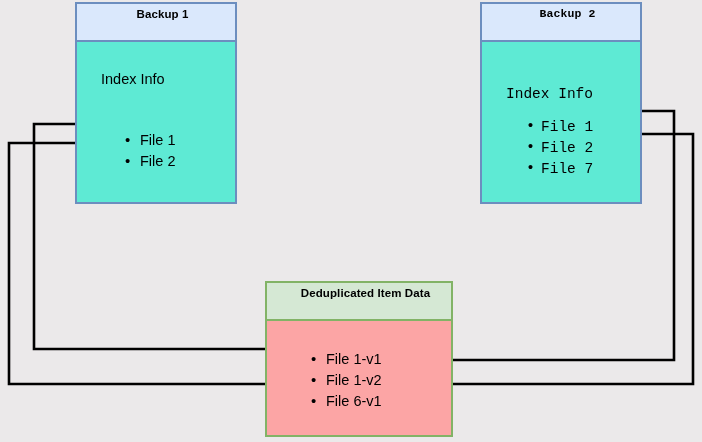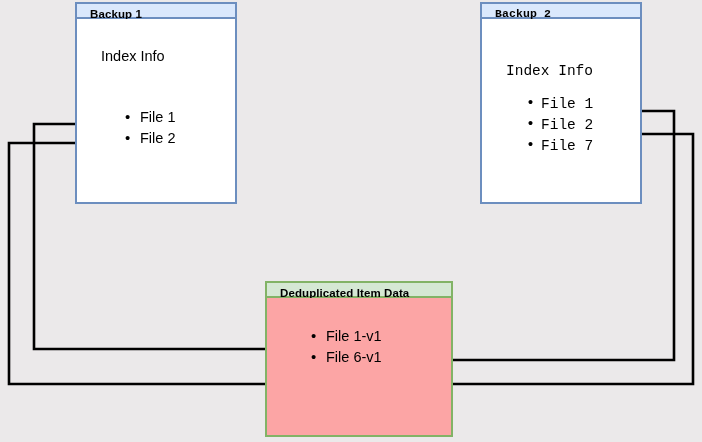--- a/index.html
+++ b/index.html
@@ -29,22 +29,23 @@
   }
   .node {
     position: absolute;
     box-sizing: border-box;
     display: flex;
     flex-direction: column;
   }
   .node .title {
     box-sizing: border-box;
     width: 100%;
-    height: 15px;
+    height: 38px;
     line-height: 20px;
+    text-align: center;
     font-size: 11.5px;
     font-weight: bold;
     color: #000000;
     letter-spacing: 0.1px;
     padding-left: 13px;
   }
   .node .body {
     box-sizing: border-box;
     flex: 1 1 auto;
     width: 100%;
@@ -52,21 +53,21 @@
   }
   
   .node.blue {
     border: 2px solid #6c8ebf;
   }
   .node.blue .title {
     background: #dae8fc;
     border-bottom: 2px solid #6c8ebf;
   }
   .node.blue .body {
-    background: #ffffff;
+    background: #5eead4;
   }
   
   .node.green {
     border: 2px solid #82b366;
   }
   .node.green .title {
     background: #d5e8d4;
     border-bottom: 2px solid #82b366;
   }
   .node.green .body {
@@ -145,18 +146,19 @@
         <li>File 7</li>
       </ul>
     </div>
   </div>
 
   <div class="node green" style="left:257px; top:281px; width:188px; height:156px;margin-left:8px;">
     <div class="title">Deduplicated Item Data</div>
     <div class="body">
       <ul class="bullets" style="left:44px; top:28px;">
         <li>File 1-v1</li>
+        <li>File 1-v2</li>
         <li>File 6-v1</li>
       </ul>
     </div>
   </div>
 
 </div>
 
 </body></html>

